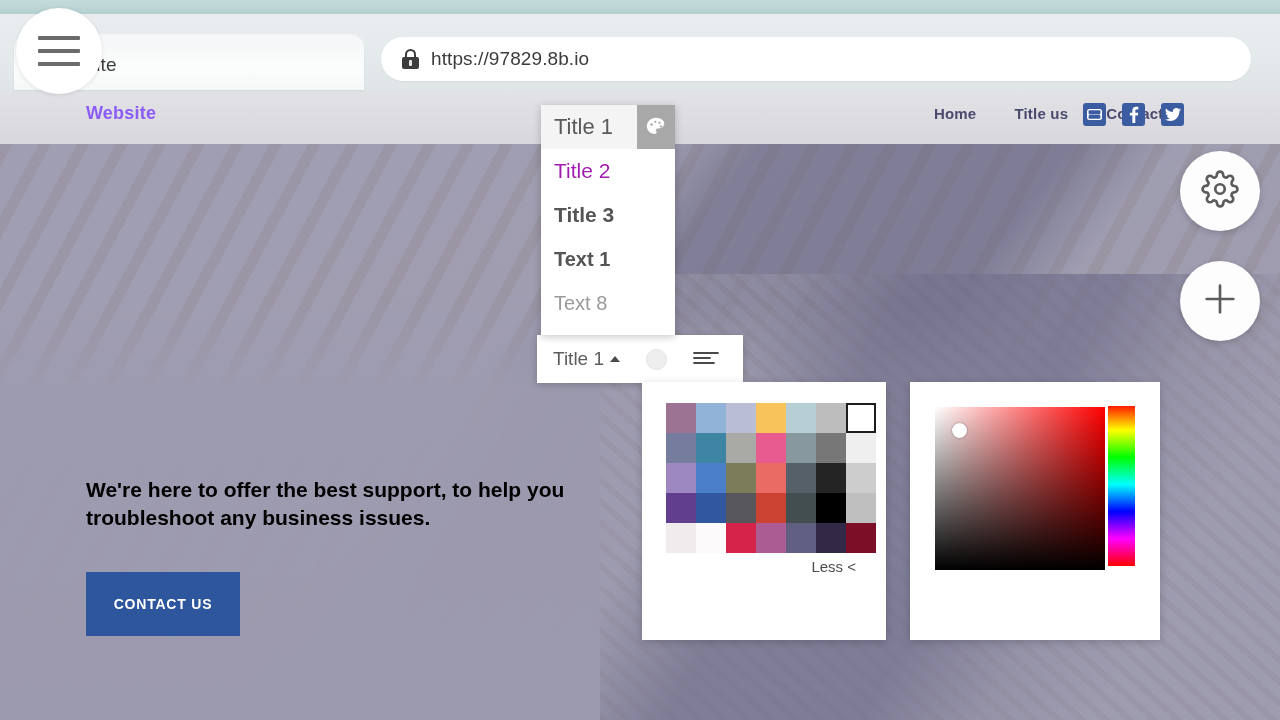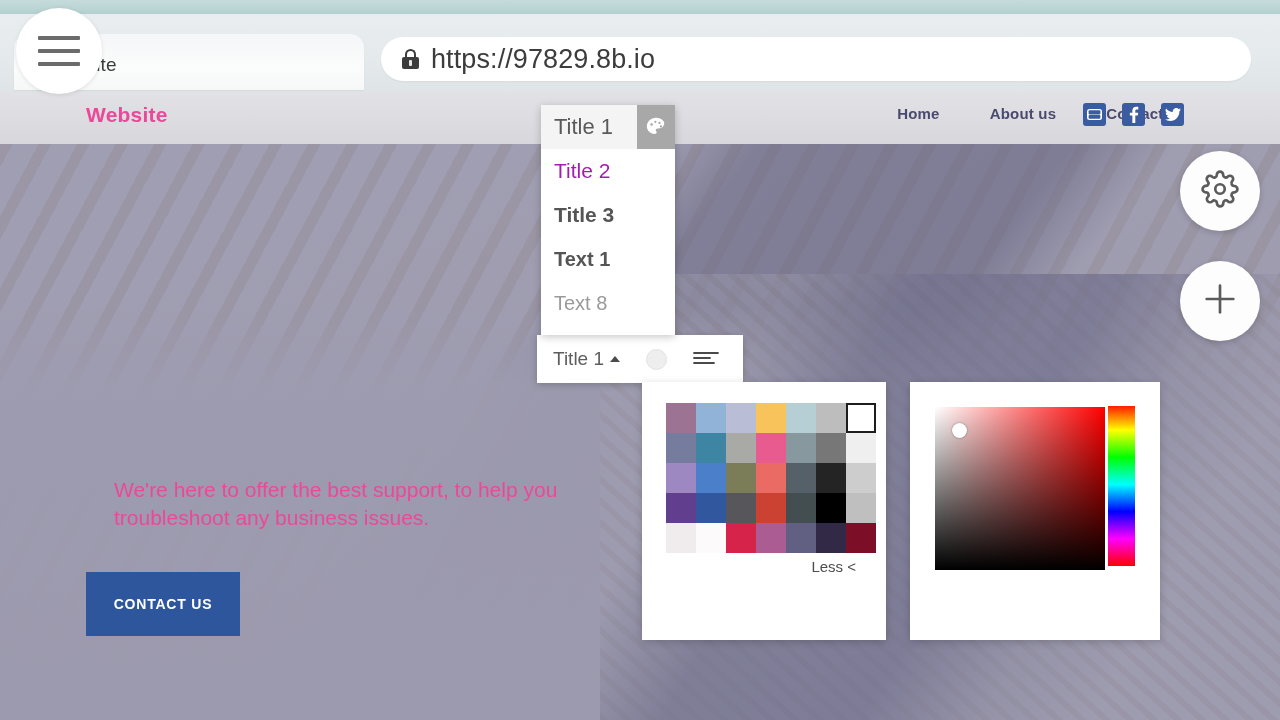--- a/index.html
+++ b/index.html
@@ -47,21 +47,21 @@
   }
   .lock-icon .body {
     position: absolute; left: 0; top: 8px; width: 17px; height: 12px;
     background: #3c3c3c; border-radius: 2px;
   }
   .lock-icon .keyhole {
     position: absolute; left: 7.4px; top: 11px; width: 2.2px; height: 6px;
     background: #e9e9e9; border-radius: 1px;
   }
   .url-text {
-    margin-left: 12px; font-size: 27px; color: #3c3c3c; letter-spacing: 0.1px;
+    margin-left: 12px; font-size: 19px; color: #3c3c3c; letter-spacing: 0.1px;
     white-space: nowrap;
   }
 
   
   .hamburger-fab {
     position: absolute; left: 16px; top: 8px; width: 86px; height: 86px;
     background: #ffffff; border-radius: 50%;
     box-shadow: 0 1px 4px rgba(0,0,0,0.10);
     display: flex; flex-direction: column; align-items: center; justify-content: center;
     gap: 9px; z-index: 40;
@@ -70,26 +70,26 @@
     display: block; width: 42px; height: 4px; background: #6b6b6b; border-radius: 1px;
   }
 
   
   .site-header {
     position: absolute; left: 0; top: 92px; width: 1280px; height: 52px;
     background: linear-gradient(180deg, #e2e2e6 0%, #d7d7dc 100%);
   }
   .site-logo {
     position: absolute; left: 86px; top: 103px;
-    font-size: 21px; font-weight: bold; color: #ec4899; letter-spacing: 0.2px;
+    font-size: 18px; font-weight: bold; color: #8b5cf6; letter-spacing: 0.2px;
     z-index: 5;
   }
   .site-nav {
     position: absolute; right: 108px; top: 105px;
-    display: flex; align-items: center; gap: 12px;
+    display: flex; align-items: center; gap: 0px;
   }
   .site-nav a {
     font-size: 15px; font-weight: bold; color: #4a4a6e;
     text-decoration: none; margin-left: 38px; letter-spacing: 0.2px;
   }
   .social-icons {
     position: absolute; right: 96px; top: 103px; display: flex; gap: 16px;
   }
   .soc {
     width: 23px; height: 23px; border-radius: 3px; background: #3b5ca0;
@@ -133,21 +133,21 @@
     position: absolute; inset: 0;
     background: rgba(124,122,154,0.70);
   }
   .hero-title {
     position: absolute; left: 86px; top: 392px;
     font-size: 60px; font-weight: bold; color: #ffffff;
     letter-spacing: -0.5px; line-height: 1.0; white-space: nowrap;
   }
   .hero-sub {
     position: absolute; left: 86px; top: 476px; width: 520px;
-    font-size: 21px; font-weight: normal; color: #ec4899; line-height: 1.35; margin-left: 28px;
+    font-size: 21px; font-weight: bold; color: #000000; line-height: 1.35;
   }
   .hero-btn {
     position: absolute; left: 86px; top: 572px; width: 154px; height: 64px;
     background: #2d569d; color: #ffffff;
     font-size: 14px; font-weight: bold; letter-spacing: 0.8px;
     display: flex; align-items: center; justify-content: center;
     border: none; cursor: pointer; font-family: inherit;
   }
 
   
@@ -278,21 +278,21 @@
     <i></i>
     <i></i>
     <i></i>
   </div>
 
   <div class="site-header"></div>
   <div class="site-logo">Website</div>
 
   <nav class="site-nav">
     <a href="#">Home</a>
-    <a href="#">About us</a>
+    <a href="#">Title us</a>
     <a href="#">Contacts</a>
   </nav>
 
   <div class="social-icons">
     <span class="soc">
       <svg width="15" height="11" viewBox="0 0 15 11">
           <rect x="0" y="0" width="15" height="11" rx="2.5" fill="#fff"></rect>
           <rect x="1.6" y="1.3" width="11.8" height="4.2" rx="1" fill="#3b5ca0"></rect>
           <rect x="1.6" y="6.1" width="11.8" height="3.6" rx="1" fill="#3b5ca0"></rect>
         </svg>

